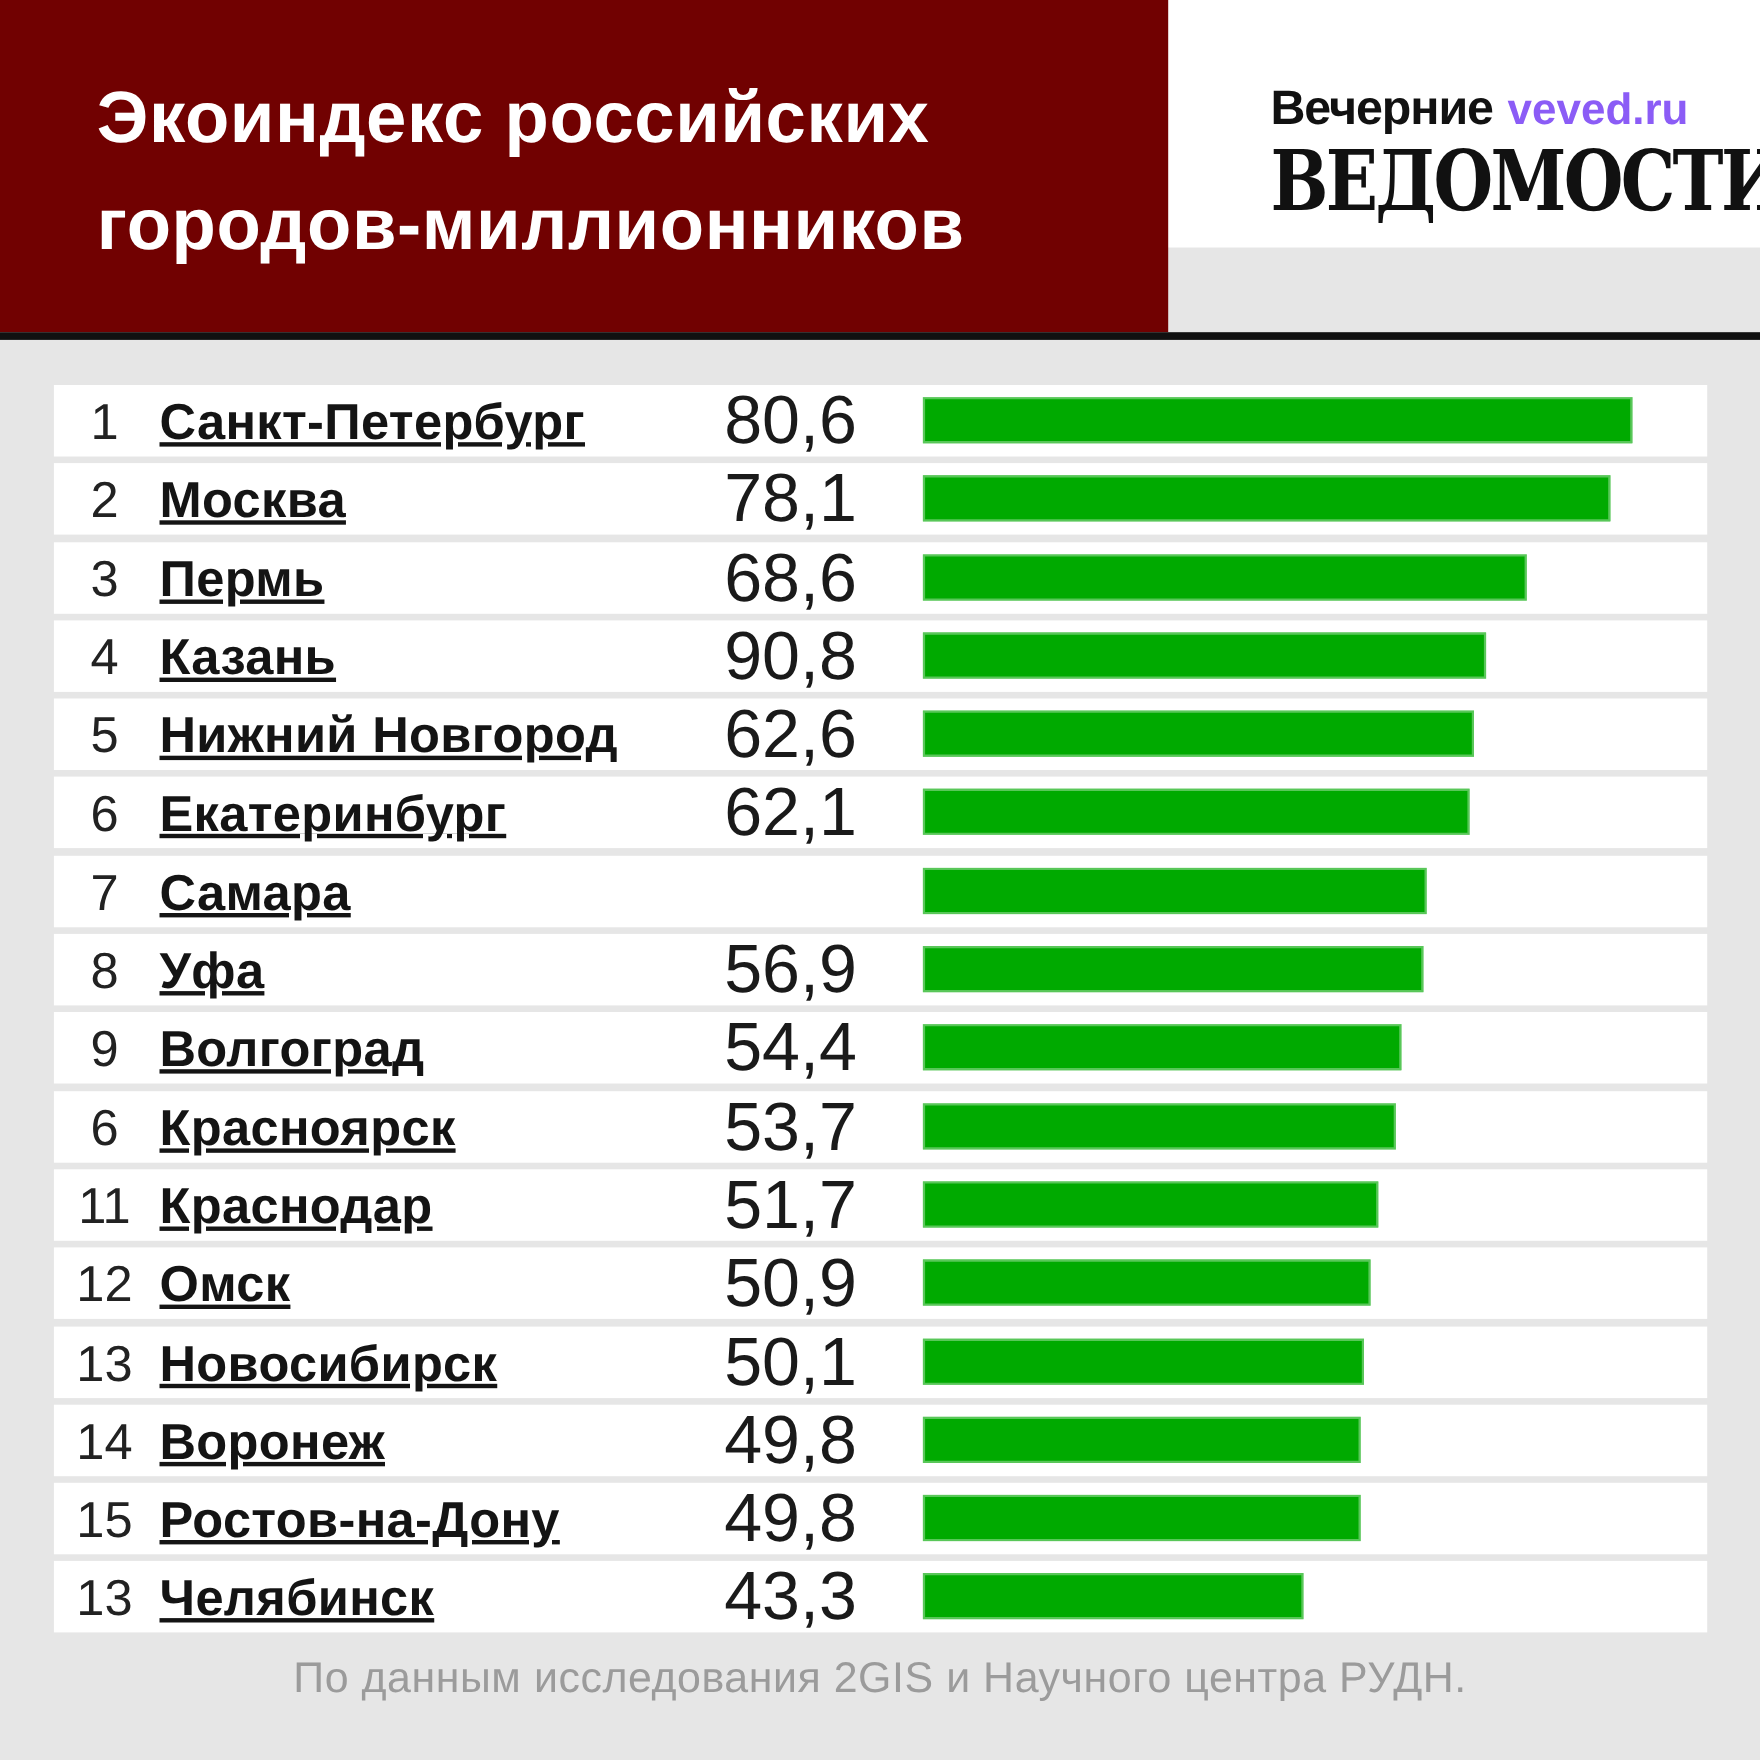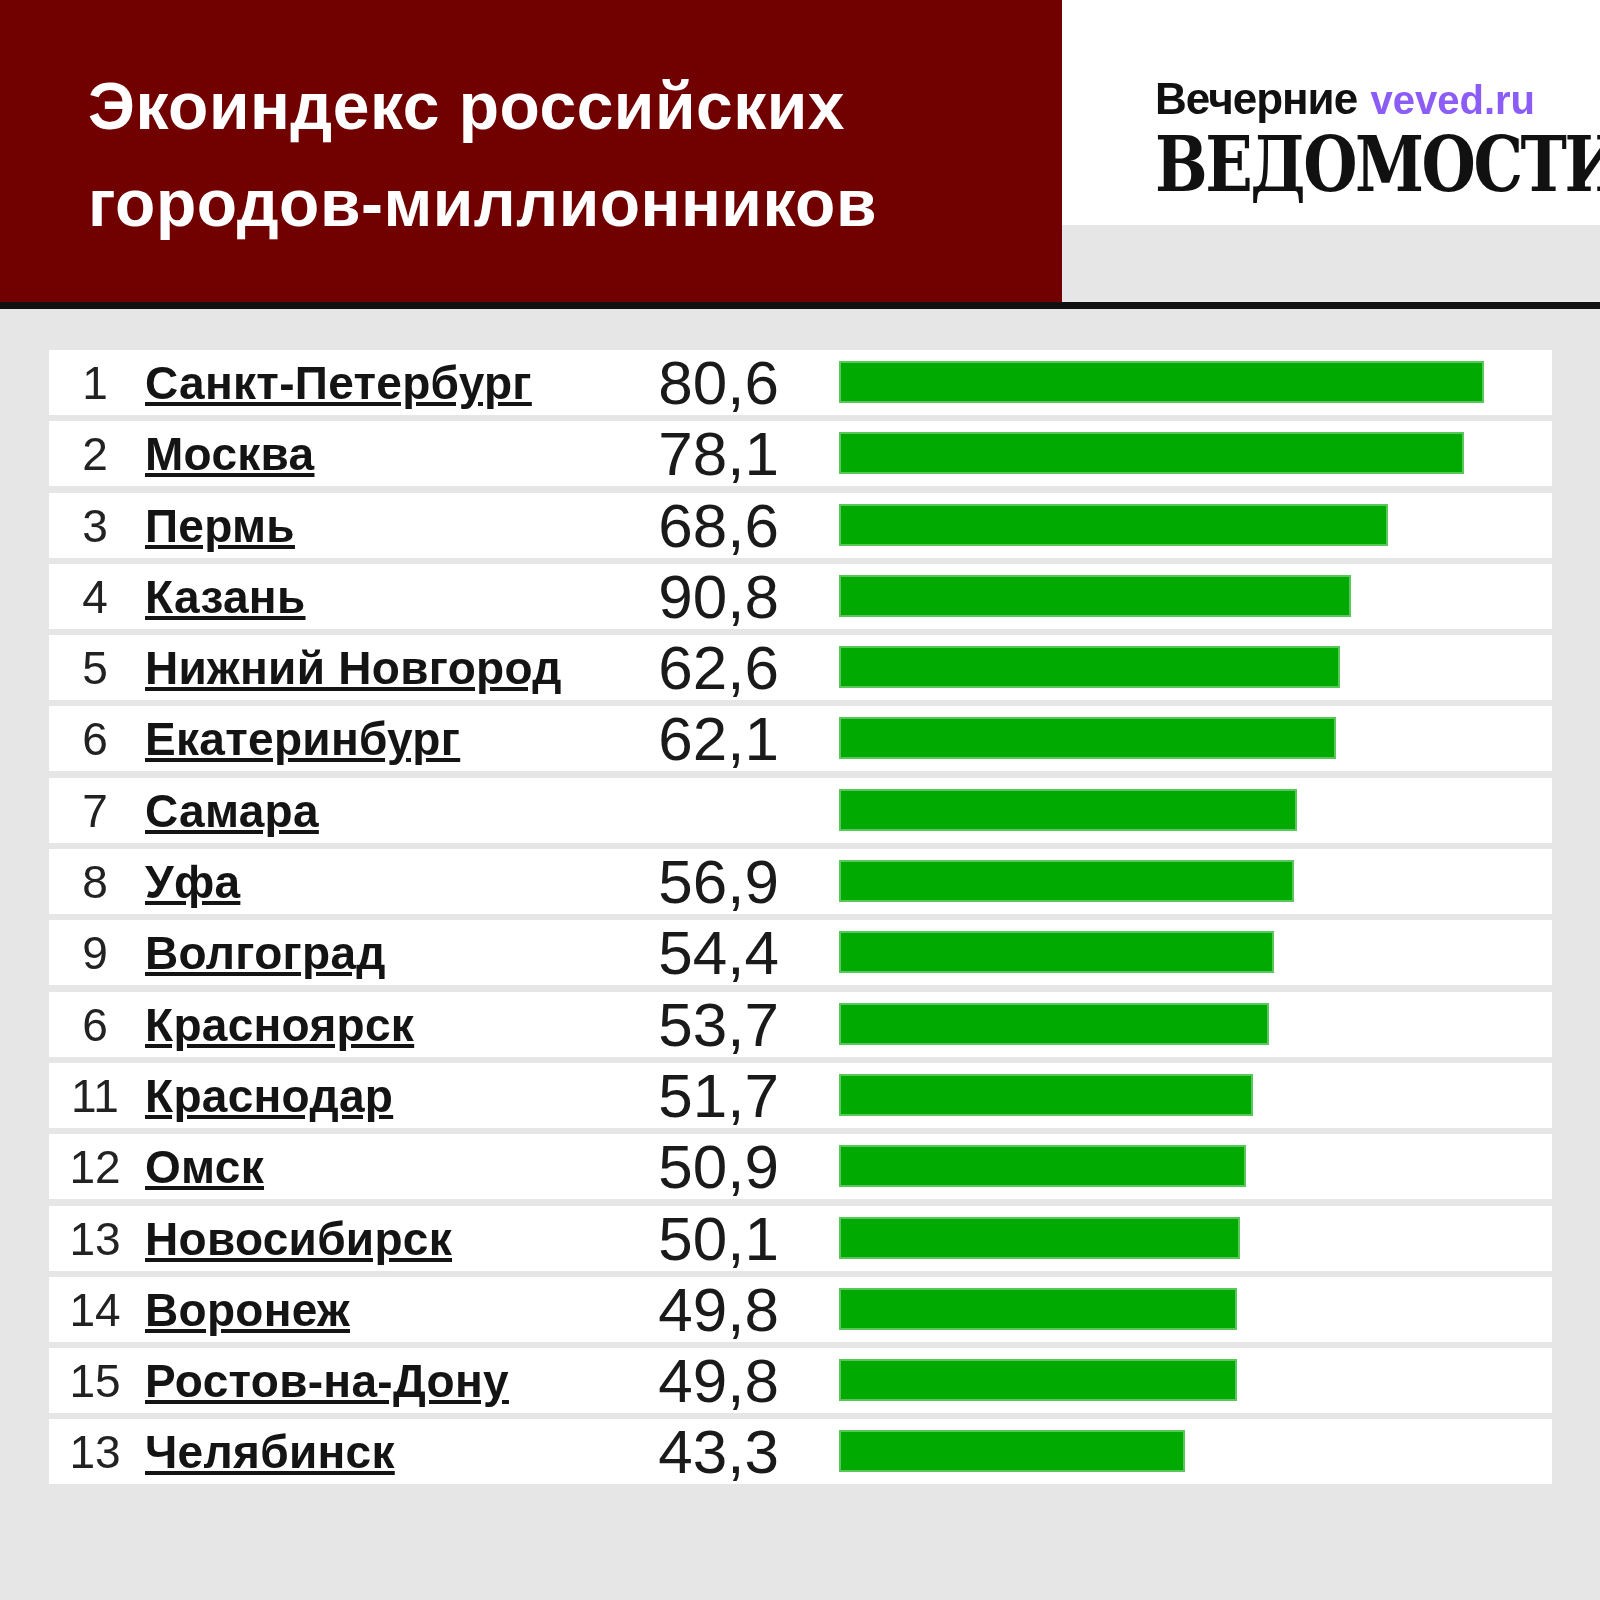--- a/index.html
+++ b/index.html
@@ -156,14 +156,15 @@
         <div class="bar" style="width: 398px; background: rgb(0, 170, 0);"></div>
       </div>
       <div class="row">
         <div class="rank">13</div>
         <div class="city">Челябинск</div>
         <div class="value">43,3</div>
         <div class="bar" style="width: 346px; background: rgb(0, 170, 0);"></div>
       </div>
     </div>
 
+  <div class="footer">По данным исследования 2GIS и Научного центра РУДН.</div>
 
 </div>
 
 </body></html>

